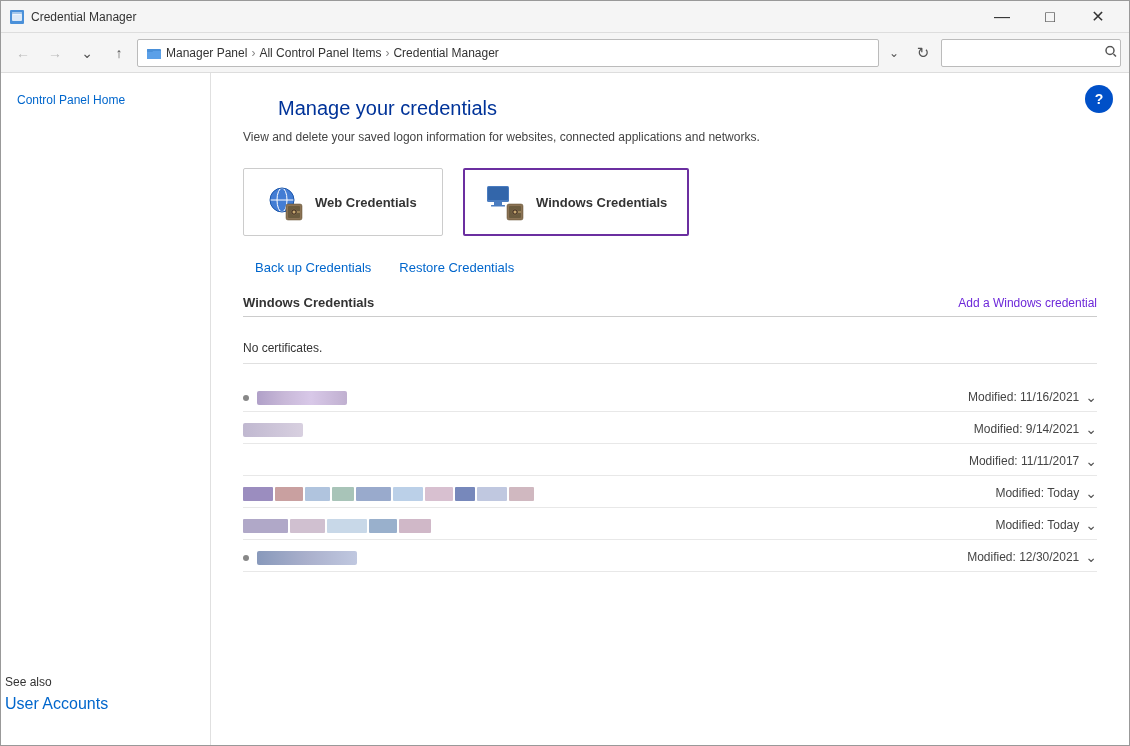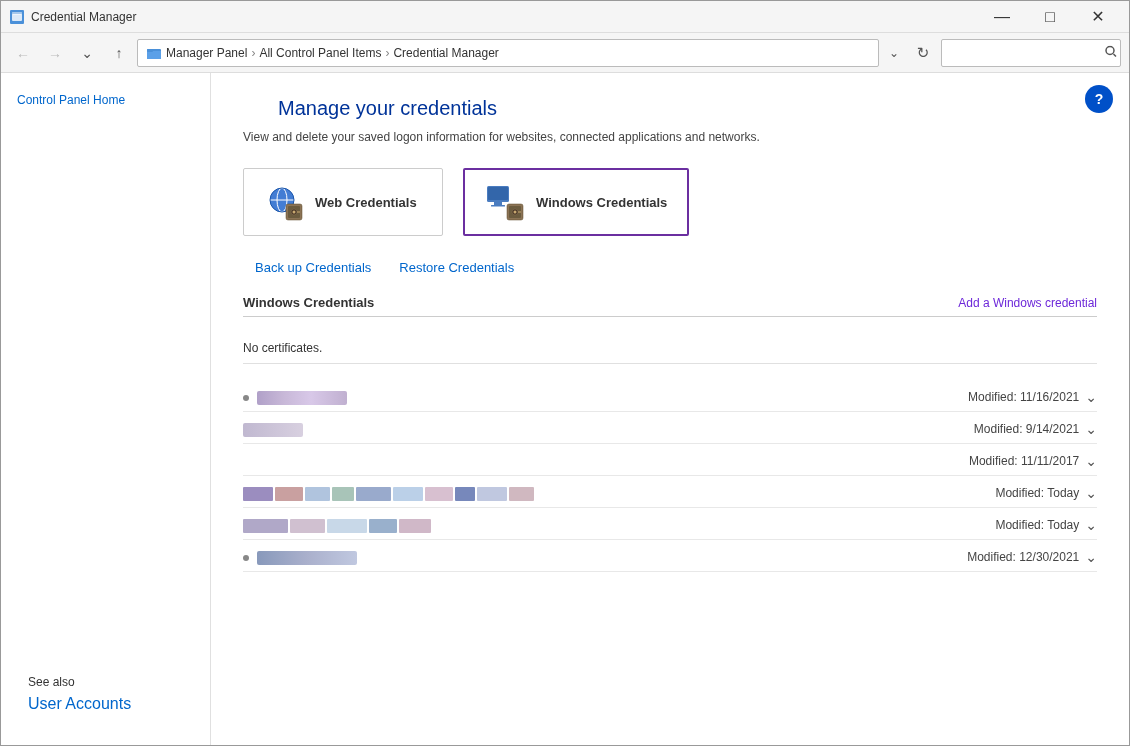--- a/index.html
+++ b/index.html
@@ -168,21 +168,21 @@
     .sidebar-top {}
     .sidebar-link {
       display: block;
       padding: 4px 16px;
       color: #0066cc;
       text-decoration: none;
       font-size: 12px;
       cursor: pointer;
     }
     .sidebar-bottom {
-      padding: 0 27px 16px;
+      padding: 0 4px 16px;
     }
     .see-also-label {
       font-size: 12px;
       color: #333;
       margin-bottom: 6px;
     }
     .sidebar-bottom-link {
       display: block;
       color: #0066cc;
       text-decoration: none;

